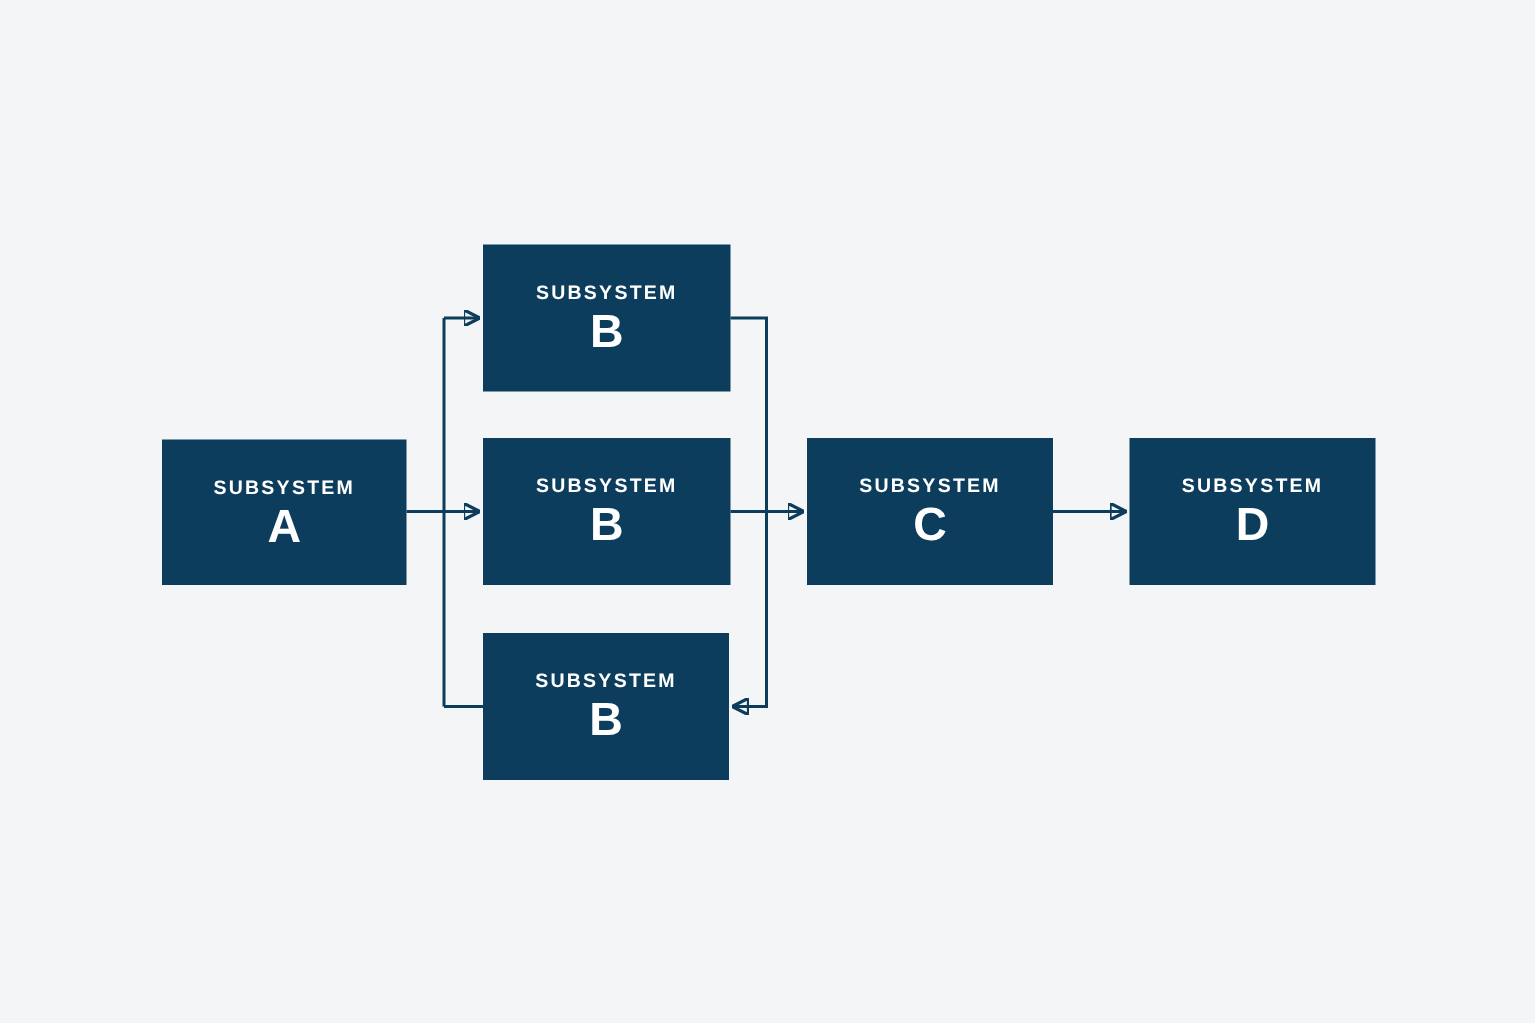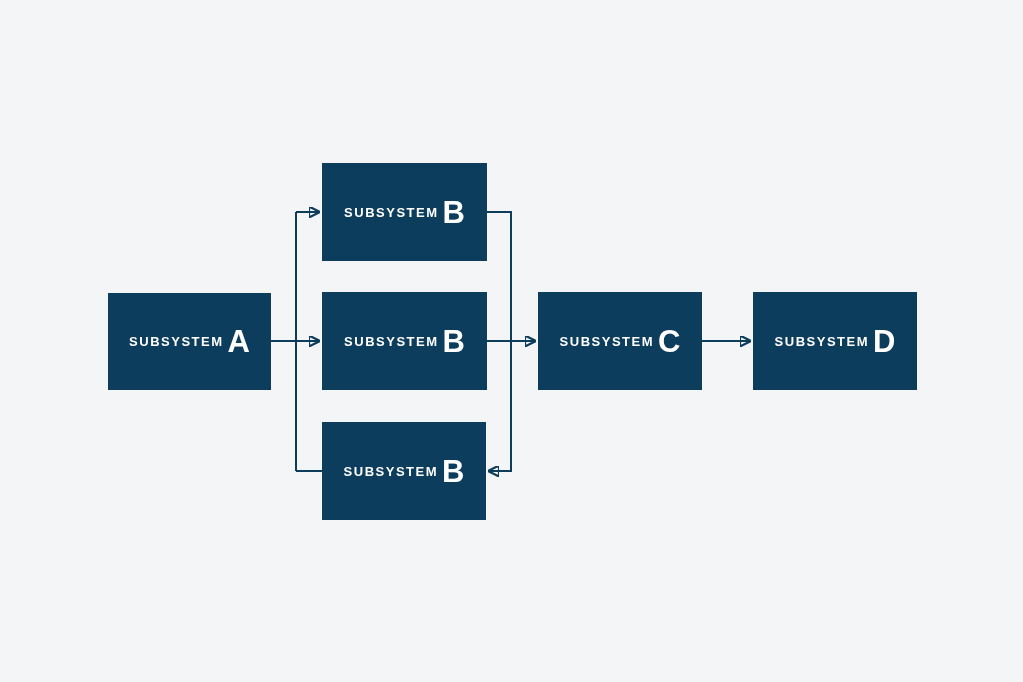--- a/index.html
+++ b/index.html
@@ -24,21 +24,21 @@
   .connector-layer path, .connector-layer line {
     stroke: #0d3d5c;
     stroke-width: 2;
     fill: none;
   }
   .node {
     position: absolute;
     background: #0d3d5c;
     color: #ffffff;
     display: flex;
-    flex-direction: row;
+    flex-direction: column;
     align-items: center;
     justify-content: center;
     gap: 4px;
     text-align: center;
   }
   .node-title {
     font-size: 13px;
     font-weight: 700;
     letter-spacing: 1.5px;
     line-height: 1;

